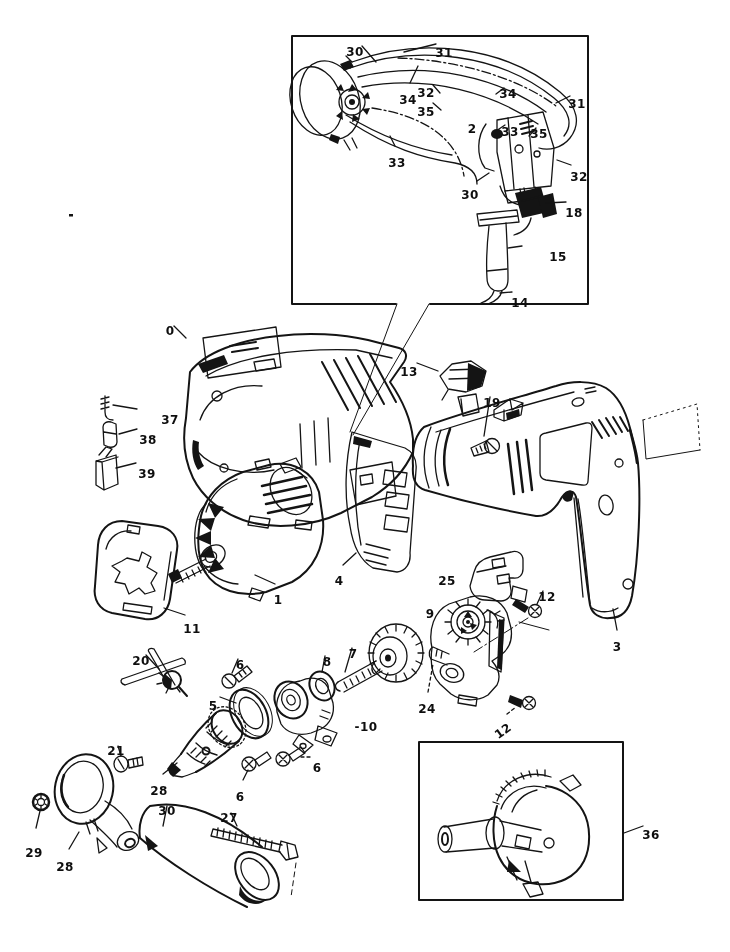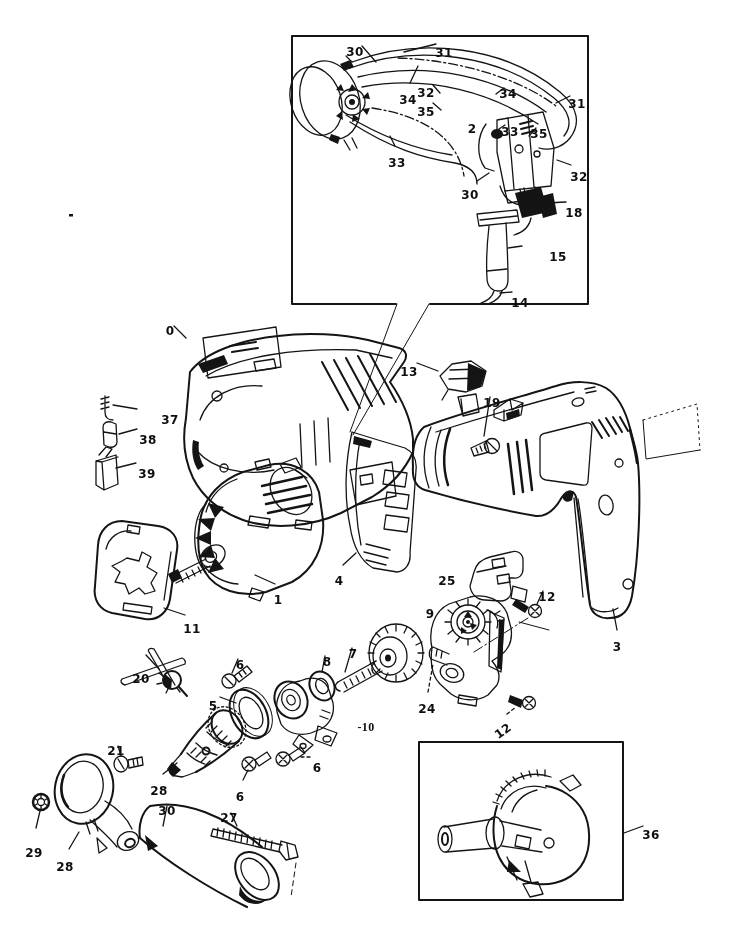--- a/index.html
+++ b/index.html
@@ -461,22 +461,22 @@
       <span class="part-label" style="left: 339px; top: 570px;">4</span>
       <span class="part-label" style="left: 617px; top: 636px;">3</span>
       <span class="part-label" style="left: 447px; top: 570px;">25</span>
       <span class="part-label" style="left: 430px; top: 603px;">9</span>
       <span class="part-label" style="left: 547px; top: 586px;">12</span>
       <span class="part-label" style="left: 427px; top: 698px;">24</span>
       <span class="part-label" style="left: 353px; top: 643px;">7</span>
       <span class="part-label" style="left: 327px; top: 651px;">8</span>
       <span class="part-label" style="left: 240px; top: 654px;">6</span>
       <span class="part-label" style="left: 213px; top: 695px;">5</span>
-      <span class="part-label" style="left: 141px; top: 650px; margin-top: 18px;">20</span>
-      <span class="part-label" style="left: 366px; top: 716px; font-family: Liberation Serif, serif;">-10</span>
+      <span class="part-label" style="left: 141px; top: 650px;">20</span>
+      <span class="part-label" style="left: 366px; top: 716px;">-10</span>
       <span class="part-label" style="left: 116px; top: 740px;">21</span>
       <span class="part-label" style="left: 159px; top: 780px;">28</span>
       <span class="part-label" style="left: 240px; top: 786px;">6</span>
       <span class="part-label" style="left: 317px; top: 757px;">6</span>
       <span class="part-label" style="left: 34px; top: 835px; margin-top: 7px;">29</span>
       <span class="part-label" style="left: 65px; top: 856px;">28</span>
       <span class="part-label" style="left: 167px; top: 800px;">30</span>
       <span class="part-label" style="left: 229px; top: 807px;">27</span>
       <span class="part-label" style="left: 503px; top: 720px; transform: translate(-50%, -50%) rotate(-35deg);">12</span>
       <span class="part-label" style="left: 651px; top: 824px;">36</span>

